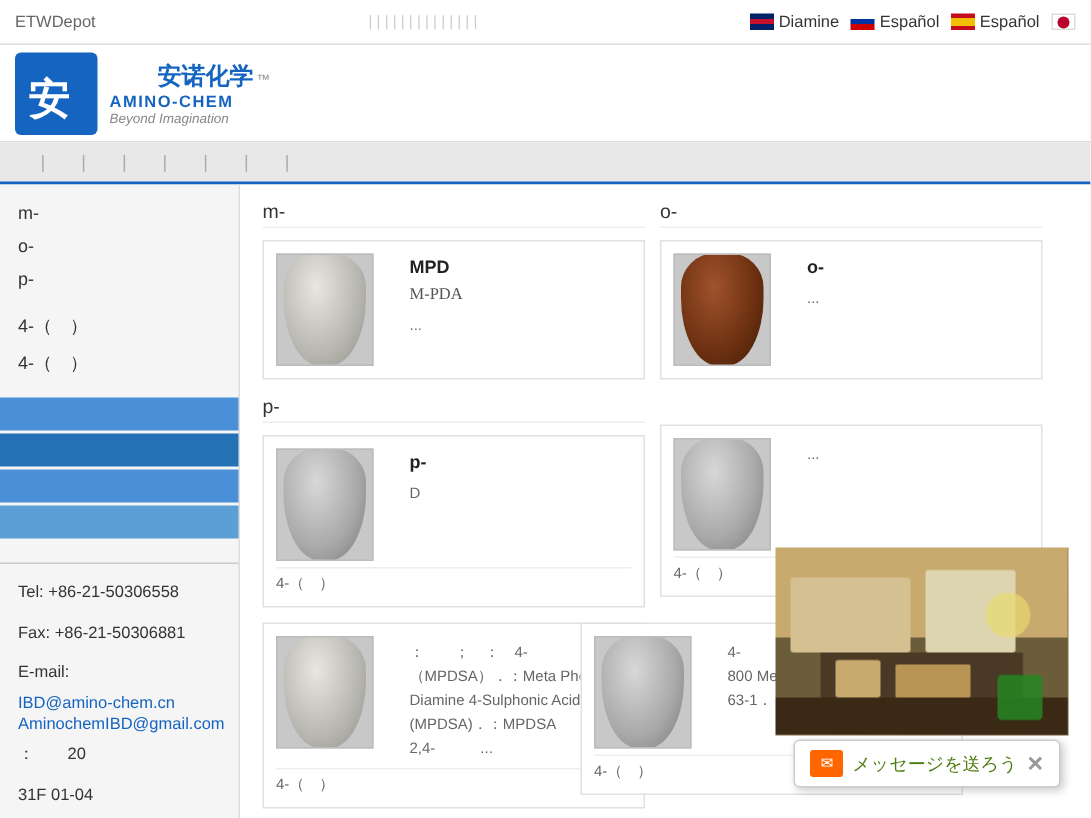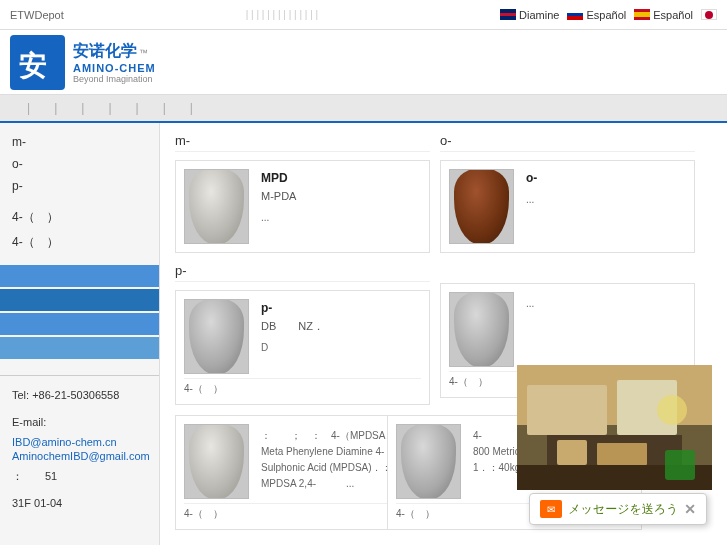--- a/index.html
+++ b/index.html
@@ -17,21 +17,21 @@
     .flag-jp { background: #fff; border: 1px solid #ddd; display: flex; align-items: center; justify-content: center; }
     .flag-jp::after { content: ''; width: 8px; height: 8px; background: #BC002D; border-radius: 50%; }
 
     
     #header { background: #fff; height: 65px; display: flex; align-items: center; padding: 0 10px; border-bottom: 1px solid #ddd; }
     #logo { display: flex; align-items: center; gap: 8px; }
     #logo-icon { width: 55px; height: 55px; background: #1565c0; border-radius: 4px; display: flex; align-items: center; justify-content: center; color: #fff; font-size: 22px; font-weight: bold; font-family: serif; }
     #logo-text { display: flex; flex-direction: column; }
     #logo-cn { font-size: 16px; font-weight: bold; color: #1565c0; }
     #logo-en { font-size: 11px; color: #1565c0; font-weight: bold; letter-spacing: 1px; }
-    #logo-sub { font-size: 9px; color: #888; }
+    #logo-sub { font-size: 9px; color: #888; font-style: italic; }
     #logo-tm { font-size: 8px; color: #888; vertical-align: super; }
 
     
     #nav { background: #e8e8e8; border-bottom: 2px solid #1565c0; height: 28px; display: flex; align-items: center; padding: 0 5px; gap: 2px; }
     .nav-item { padding: 4px 10px; font-size: 11px; color: #333; cursor: pointer; white-space: nowrap; }
     .nav-sep { color: #aaa; }
 
     
     #main { display: flex; width: 727px; }
 
@@ -45,25 +45,25 @@
     .sidebar-divider { border-top: 1px solid #ccc; margin: 6px 0; }
     .sidebar-contact { padding: 4px 12px; font-size: 11px; color: #333; line-height: 1.7; }
     .sidebar-link { color: #1565c0; text-decoration: none; display: block; font-size: 11px; padding: 1px 12px; }
 
     
     #content { flex: 1; background: #fff; padding: 10px 15px; }
 
     
     .product-section-title { font-size: 13px; color: #333; margin-bottom: 8px; padding-bottom: 3px; border-bottom: 1px solid #eee; }
     .product-card { width: 255px; border: 1px solid #e0e0e0; padding: 8px; display: flex; flex-direction: column; background: #fff; font-size: 11px; }
-    .product-card-inner { display: flex; gap: 12px; justify-content: flex-end; }
+    .product-card-inner { display: flex; gap: 24px; justify-content: flex-end; }
     .product-img { width: 65px; height: 75px; background: #c8c8c8; border: 1px solid #bbb; flex-shrink: 0; display: flex; align-items: center; justify-content: center; overflow: hidden; }
     .product-info { flex: 1; font-size: 11px; color: #333; line-height: 1.6; }
     .product-title { font-weight: bold; font-size: 12px; color: #222; }
-    .product-subtitle { color: #555; }
+    .product-subtitle { color: #555; font-family: Liberation Serif, serif; }
     .product-detail { font-size: 10px; color: #666; margin-top: 4px; }
     .product-footer { font-size: 10px; color: #666; margin-top: 4px; border-top: 1px solid #eee; padding-top: 3px; }
 
     
     #message-popup { position: fixed; bottom: 20px; right: 20px; background: #fff; border: 1px solid #ccc; border-radius: 4px; padding: 6px 10px; display: flex; align-items: center; gap: 6px; box-shadow: 2px 2px 6px rgba(0,0,0,0.2); font-size: 12px; z-index: 100; }
     #message-popup .msg-icon { background: #ff6600; color: #fff; width: 22px; height: 18px; display: flex; align-items: center; justify-content: center; border-radius: 2px; font-size: 10px; }
     #message-popup .msg-text { color: #4d7c0f; font-size: 12px; }
     #message-popup .msg-close { color: #999; cursor: pointer; font-size: 14px; font-weight: bold; }
 
     
@@ -102,21 +102,21 @@
 
 <div id="header">
   <div id="logo">
     <div id="logo-icon">
       <svg width="50" height="50" viewBox="0 0 50 50">
         <rect width="50" height="50" rx="4" fill="#1565c0"></rect>
         <text x="6" y="38" font-size="28" font-family="serif" fill="white" font-weight="bold">安</text>
       </svg>
     </div>
     <div id="logo-text">
-      <div style="display:flex;align-items:baseline;gap:2px;">
+      <div style="display:flex;align-items:baseline;gap:2px;margin-left:32px;">
         <span id="logo-cn">安诺化学</span>
         <span id="logo-tm" style="font-size:9px;color:#888;">™</span>
       </div>
       <div id="logo-en">AMINO-CHEM</div>
       <div id="logo-sub">Beyond Imagination</div>
     </div>
   </div>
 </div>
 
 <div id="nav">
@@ -151,25 +151,29 @@
     <div class="sidebar-blue-dark"></div>
     <div class="sidebar-blue"></div>
     <div class="sidebar-blue-mid"></div>
     <div class="sidebar-spacer"></div>
     <div class="sidebar-divider"></div>
     <div class="sidebar-contact">
       <span>Tel:</span>
       <span>+86-21-50306558</span>
     </div>
     <div class="sidebar-contact">
+      <span>Fax:</span>
+      <span>+86-21-50306881</span>
+    </div>
+    <div class="sidebar-contact">
       <span>E-mail:</span>
     </div>
     <a href="#" class="sidebar-link">IBD@amino-chem.cn</a>
     <a href="#" class="sidebar-link">AminochemIBD@gmail.com</a>
-    <div class="sidebar-contact">：　　51</div>
+    <div class="sidebar-contact">：　　20</div>
     <div class="sidebar-contact">31F 01-04</div>
   </div>
 
   <div id="content-wrapper" style="flex:1; display:flex; flex-direction:column;">
     <div id="content">
 
       <div style="display:flex; gap:10px; margin-bottom:10px;">
 
         <div style="width:255px;">
           <div class="product-section-title">m-</div>
@@ -208,21 +212,20 @@
       <div style="display:flex; gap:10px; margin-bottom:10px;">
         <div style="width:255px;">
           <div class="product-section-title">p-</div>
           <div class="product-card">
             <div class="product-card-inner">
               <div class="product-img">
                 <div class="pill-shape pill-gray-light"></div>
               </div>
               <div class="product-info">
                 <div class="product-title">p-</div>
-                <div class="product-subtitle">DB　　NZ．</div>
                 <div class="product-detail">D</div>
               </div>
             </div>
             <div class="product-footer">4-（　）</div>
           </div>
         </div>
 
         <div style="width:255px;">
           <div style="height:20px;"></div>
           <div class="product-card">

